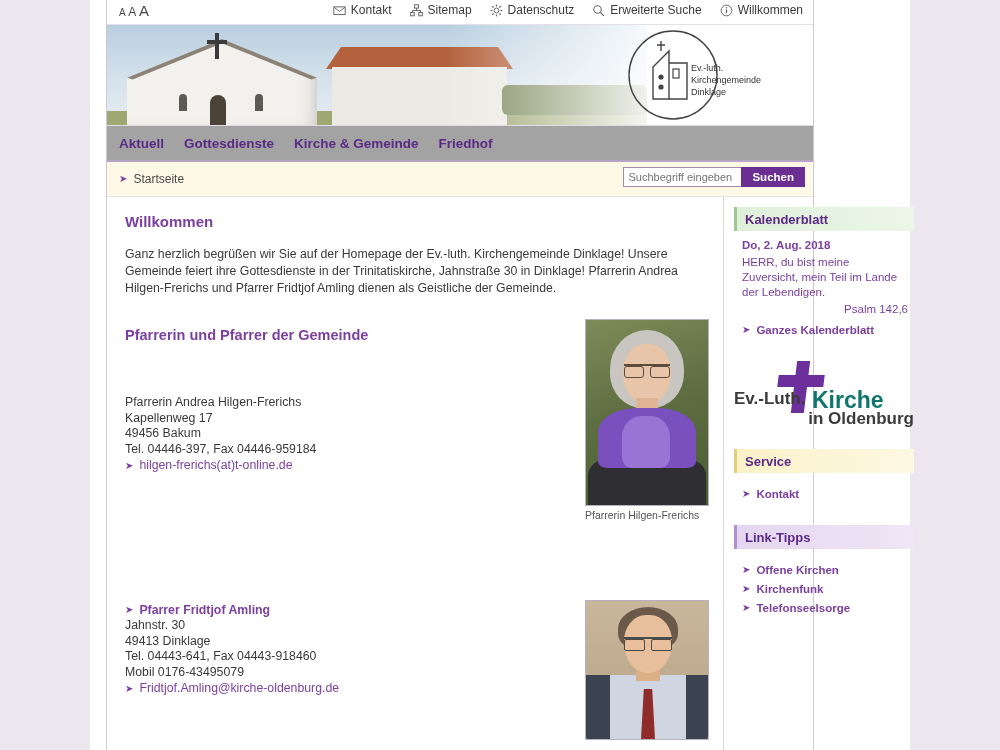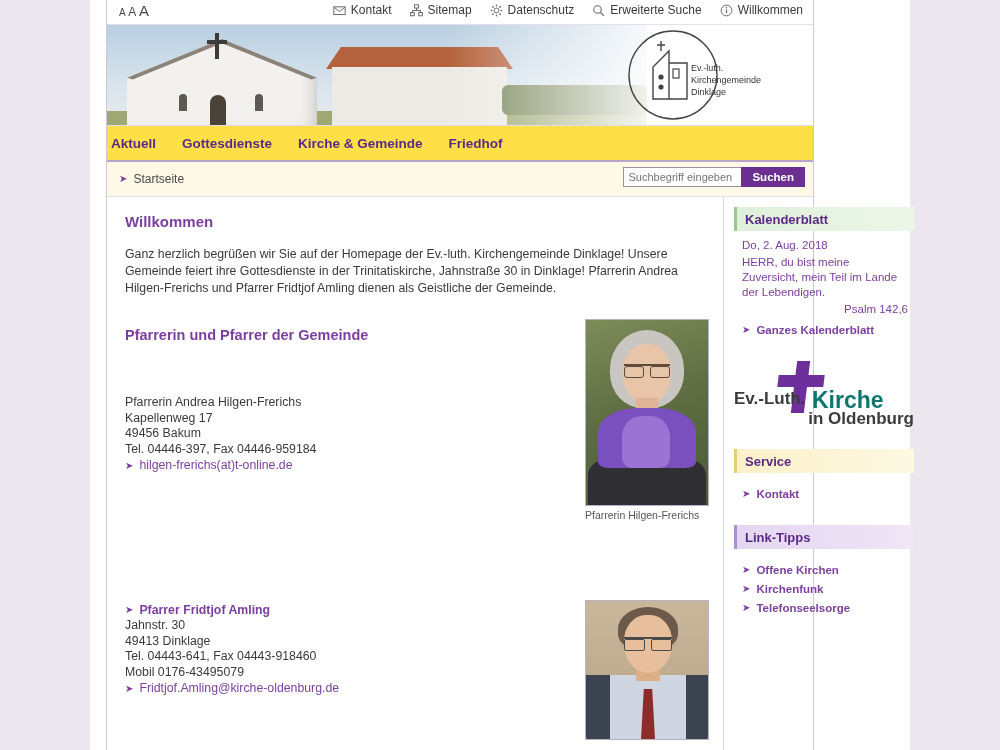--- a/index.html
+++ b/index.html
@@ -205,25 +205,25 @@
     width: 200px;
     height: 96px;
   }
   .logo svg { display: block; }
 
   
   .mainnav {
     height: 34px;
     border-top: 1px solid #e2dce7;
     border-bottom: 2px solid #b7a4c6;
-    background: #fde047;
+    background: #a3a3a3;
     display: flex;
     align-items: center;
-    padding-left: 4px;
-    gap: 26px;
+    padding-left: 12px;
+    gap: 20px;
   }
   .mainnav a {
     color: #5b2a86;
     font-weight: bold;
     font-size: 13.5px;
     text-decoration: none;
   }
 
   
   .crumbrow {
@@ -378,21 +378,21 @@
     font-weight: bold;
     color: #5b2a86;
     font-size: 13px;
   }
   .head-green { background: linear-gradient(to right,#dff0da,#ecf6e8); border-left: 3px solid #9fc98c; }
   .head-yellow { background: linear-gradient(to right,#fbf1c9,#fdf8e2); border-left: 3px solid #e3cf7a; }
   .head-violet { background: linear-gradient(to right,#e4d6f0,#efe6f6); border-left: 3px solid #b08fd0; }
   .widget-body { padding: 8px 6px 4px 8px; }
   .date-line {
     color: #7c3fa0;
-    font-weight: normal;
+    font-weight: bold;
     font-size: 11.5px;
     margin-bottom: 4px;
   }
   .verse {
     color: #7c3fa0;
     font-size: 11.5px;
     line-height: 15px;
   }
   .verse-ref {
     color: #7c3fa0;

